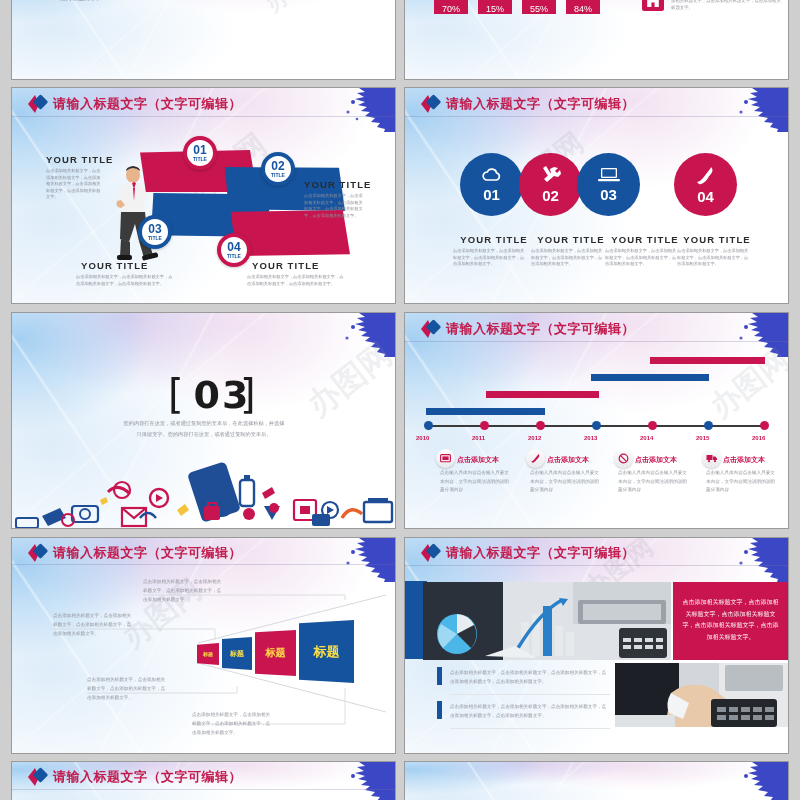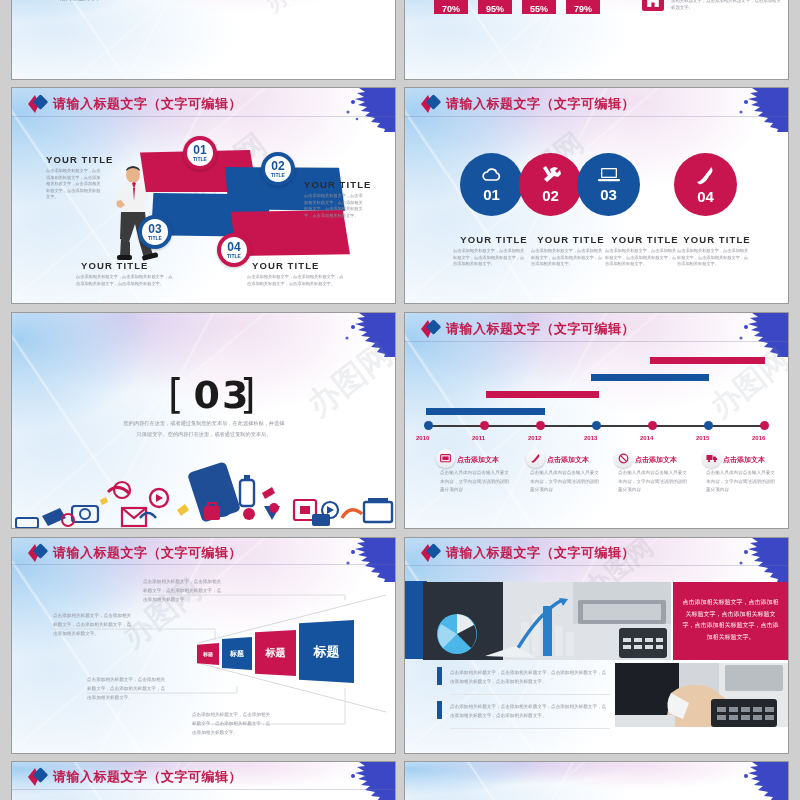--- a/index.html
+++ b/index.html
@@ -62,21 +62,21 @@
   .t-blue { color:#16539e; }
 
   .ytitle{ font-weight:700; color:#2b2b2b; letter-spacing:1.1px; }
   .body-txt{ color:#8e9099; line-height:1.55; }
   .s1-para{ position:absolute; color:#7d8088; line-height:1.85; }
 
   
   .colbar{ position:absolute; background:#c8154f; }
   .colbar .pct{
     position:absolute; bottom:0; left:0; right:0; text-align:center;
-    color:#fff; font-size:9px; font-weight:700;
+    color:#fff; font-size:9px; font-weight:400;
   }
   .icobox{ position:absolute; background:#c8154f; border-radius:2px; }
 
   
   .blk{ position:absolute; }
   .numcircle{
     position:absolute; border-radius:50%; background:#fff;
     display:flex; flex-direction:column; align-items:center; justify-content:center;
     box-shadow:0 1px 3px rgba(0,0,0,.22);
   }
@@ -108,21 +108,21 @@
     position:absolute; width:19px; height:19px; border-radius:50%;
     background:linear-gradient(#fdfdfd,#e8e9ec);
     box-shadow:0 1px 2px rgba(0,0,0,.22);
     display:flex; align-items:center; justify-content:center;
   }
   .tlabel{ position:absolute; font-size:7px; font-weight:700; color:#c8154f; white-space:nowrap; }
   .tdesc{ position:absolute; font-size:4.6px; color:#8e9099; line-height:1.9; }
 
   
   .fn{ position:absolute; display:flex; align-items:center; justify-content:center;
-       color:#ffffff; font-weight:700; }
+       color:#fde047; font-weight:700; }
   .fn-txt{ position:absolute; font-size:4.6px; color:#8e9099; line-height:1.95; }
 
   
   .ph{ position:absolute; overflow:hidden; }
   .ph-a{
     background:
       radial-gradient(circle at 14% 62%, #4bb6e8 0 9%, rgba(75,182,232,0) 10%),
       linear-gradient(115deg,#2a2f36 0 17%, #cfd3d8 17% 46%, #eef0f2 46% 72%, #b9bec4 72% 100%);
   }
   .ph-b{
@@ -150,27 +150,27 @@
     <div class="s1-para" style="left:47px; top:27px; width:300px; font-size:6.2px;">点击添加相关标题文字，点击添加相关标题文字，点击添加相关标题文字，点击添加相关标题文字，点击添加相关标题文字。</div>
   </div>
 
   <div class="slide" style="left:405px; top:-46px; width:383px; height:125px;">
     <div class="slide-bg"></div>
 
     <div class="colbar" style="left:29px; top:-2px; width:34px; height:62px;">
       <div class="pct">70%</div>
     </div>
     <div class="colbar" style="left:73px; top:6px; width:34px; height:54px;">
-      <div class="pct">95%</div>
+      <div class="pct">15%</div>
     </div>
     <div class="colbar" style="left:117px; top:14px; width:34px; height:46px;">
       <div class="pct">55%</div>
     </div>
     <div class="colbar" style="left:161px; top:2px; width:34px; height:58px;">
-      <div class="pct">79%</div>
+      <div class="pct">84%</div>
     </div>
 
     <div class="icobox" style="left:237px; top:35px; width:22px; height:22px;">
       <svg width="22" height="22" viewBox="0 0 22 22">
           <path fill="#fff" d="M11 4 L19 11 L16.8 11 L16.8 18 L12.6 18 L12.6 13.5 L9.4 13.5 L9.4 18 L5.2 18 L5.2 11 L3 11 Z"></path>
         </svg>
     </div>
     <div class="body-txt" style="position:absolute; left:266px; top:37px; width:110px; font-size:4.4px;">点击添加相关标题文字，点击添加相关标题文字，点击添加相关标题文字，点击添加相关标题文字，点击添加相关标题文字。</div>
   </div>
 

